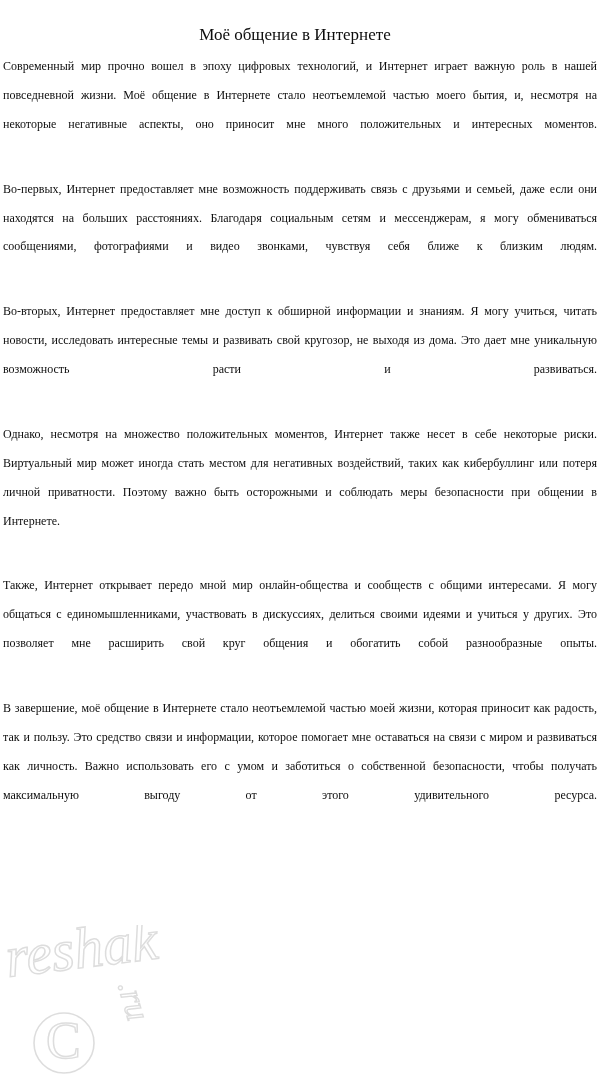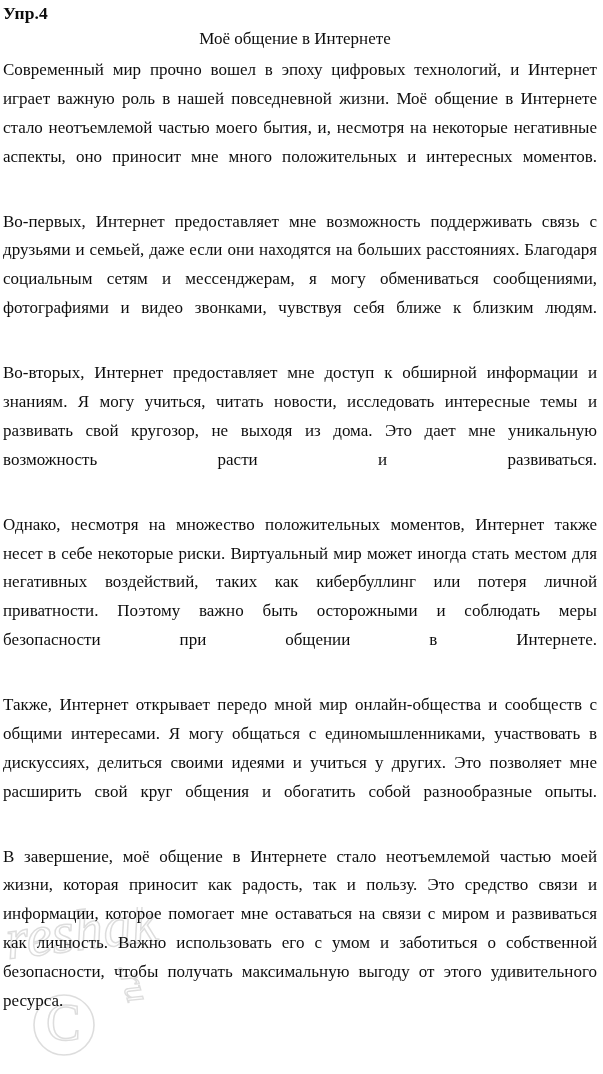--- a/index.html
+++ b/index.html
@@ -52,28 +52,28 @@
     line-height: 22px;
     margin: 2px 0 0 0;
     letter-spacing: .1px;
   }
 
   .doc-title {
     text-align: center;
     font-size: 17px;
     line-height: 29px;
     font-weight: normal;
-    margin: 0 0 0 0;
+    margin: 20px 0 0 0;
     padding-right: 10px;
   }
 
   .para {
     text-align: justify;
     text-justify: inter-word;
-    font-size: 17px;
+    font-size: 12px;
     line-height: 28.9px;
     margin: 0;
     padding-top: 7px;
     word-spacing: .2px;
     hyphens: none;
   }
   .para:first-of-type { padding-top: 3px; }
 
   
   .para::after { content: ""; display: inline-block; width: 100%; }
@@ -89,21 +89,20 @@
         <text x="2" y="52" transform="rotate(-7 2 52)" font-family="Liberation Serif, serif" font-size="58" font-style="italic" fill="none" stroke="#c9c9c9" stroke-width="1.5">reshak</text>
         <text x="112" y="60" transform="rotate(74 112 60)" font-family="Liberation Serif, serif" font-size="34" font-style="italic" fill="none" stroke="#c9c9c9" stroke-width="1.4">.ru</text>
         <circle cx="58" cy="118" r="30"></circle>
         <text x="40" y="133" font-family="Liberation Serif, serif" font-size="52" fill="none" stroke="#c9c9c9" stroke-width="1.5">C</text>
       </g>
     </svg>
   </div>
 
   <div class="content">
 
-    <div class="exercise-label">Упр.4</div>
 
     <h1 class="doc-title">Моё общение в Интернете</h1>
 
     <p class="para">Современный мир прочно вошел в эпоху цифровых технологий, и Интернет играет важную роль в нашей повседневной жизни. Моё общение в Интернете стало неотъемлемой частью моего бытия, и, несмотря на некоторые негативные аспекты, оно приносит мне много положительных и интересных моментов.</p>
     <p class="para">Во-первых, Интернет предоставляет мне возможность поддерживать связь с друзьями и семьей, даже если они находятся на больших расстояниях. Благодаря социальным сетям и мессенджерам, я могу обмениваться сообщениями, фотографиями и видео звонками, чувствуя себя ближе к близким людям.</p>
     <p class="para">Во-вторых, Интернет предоставляет мне доступ к обширной информации и знаниям. Я могу учиться, читать новости, исследовать интересные темы и развивать свой кругозор, не выходя из дома. Это дает мне уникальную возможность расти и развиваться.</p>
     <p class="para">Однако, несмотря на множество положительных моментов, Интернет также несет в себе некоторые риски. Виртуальный мир может иногда стать местом для негативных воздействий, таких как кибербуллинг или потеря личной приватности. Поэтому важно быть осторожными и соблюдать меры безопасности при общении в Интернете.</p>
     <p class="para">Также, Интернет открывает передо мной мир онлайн-общества и сообществ с общими интересами. Я могу общаться с единомышленниками, участвовать в дискуссиях, делиться своими идеями и учиться у других. Это позволяет мне расширить свой круг общения и обогатить собой разнообразные опыты.</p>
     <p class="para">В завершение, моё общение в Интернете стало неотъемлемой частью моей жизни, которая приносит как радость, так и пользу. Это средство связи и информации, которое помогает мне оставаться на связи с миром и развиваться как личность. Важно использовать его с умом и заботиться о собственной безопасности, чтобы получать максимальную выгоду от этого удивительного ресурса.</p>
 

